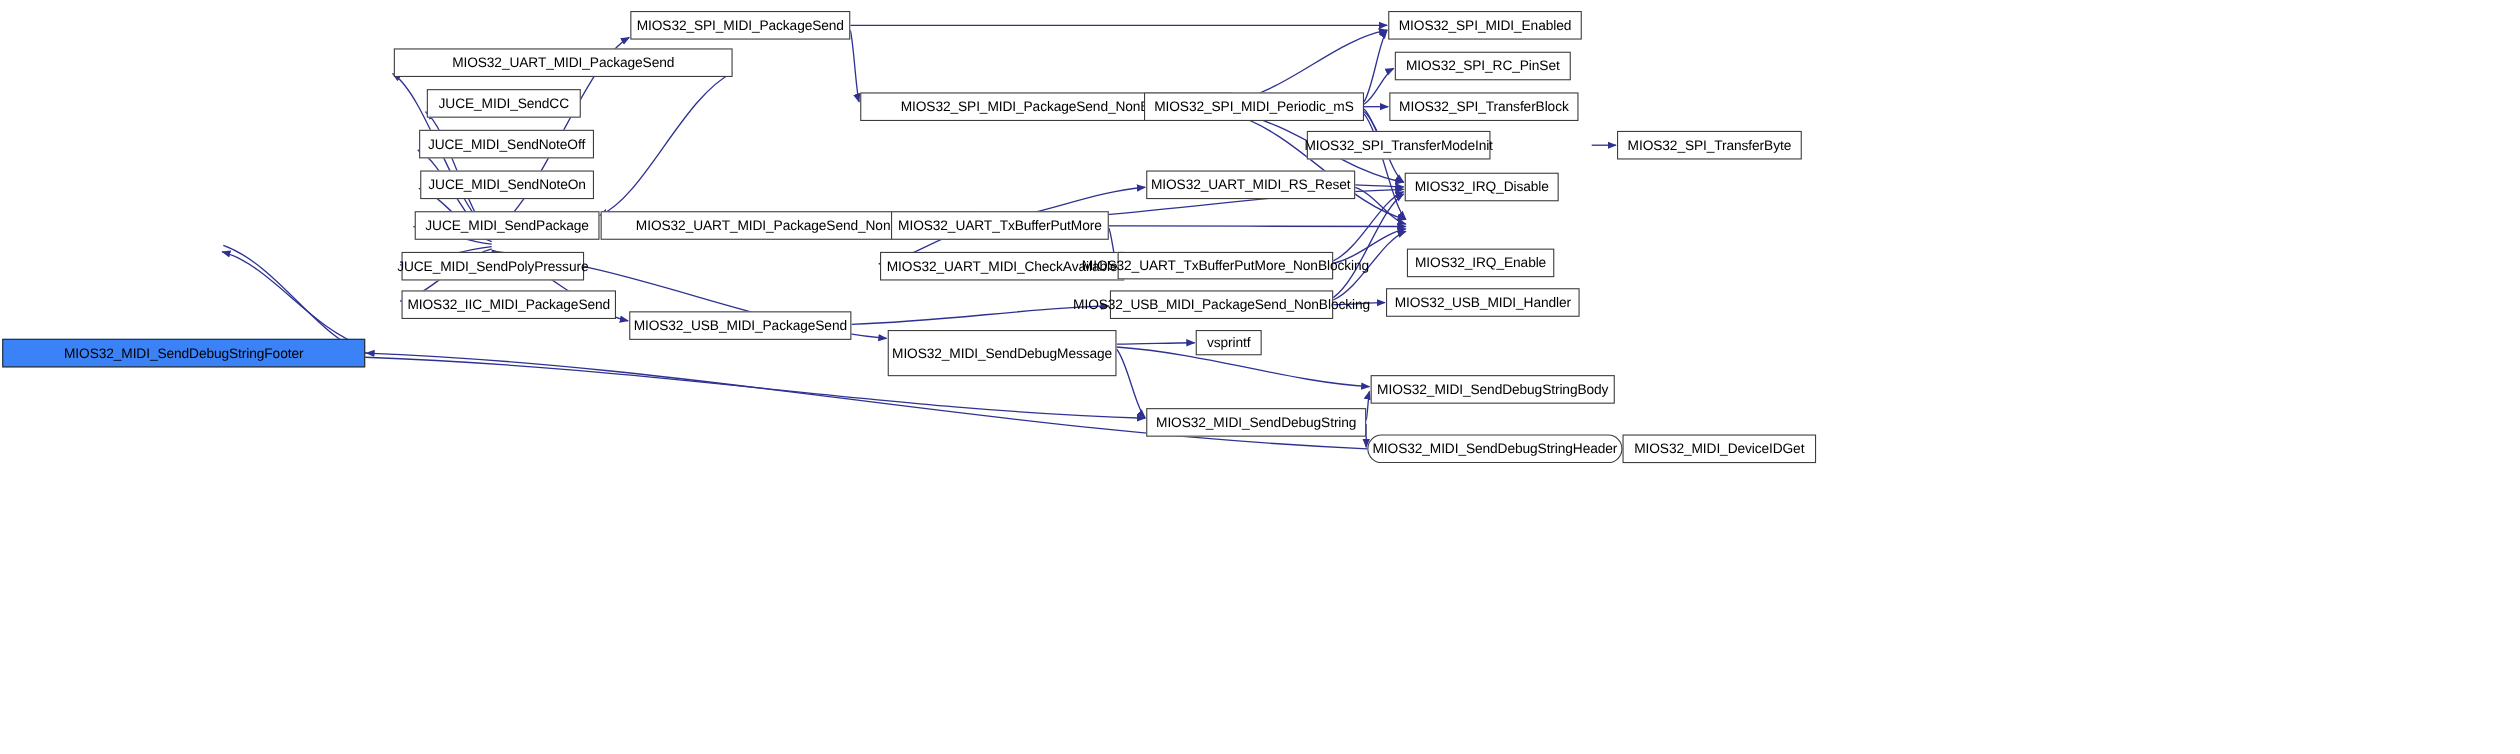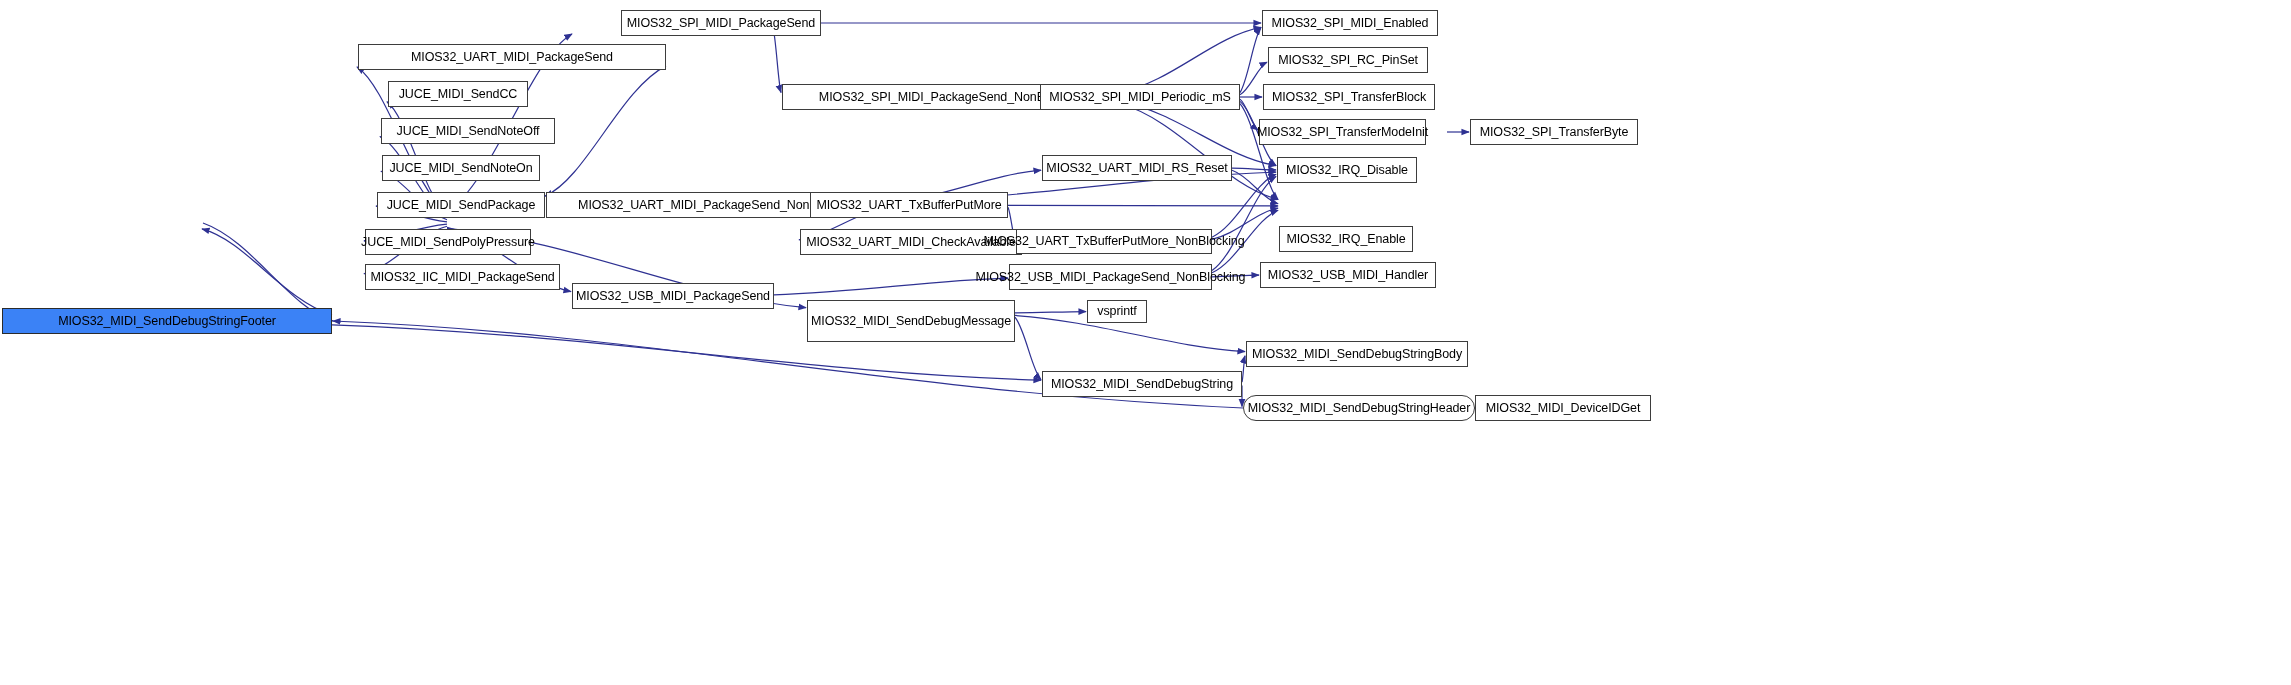--- a/index.html
+++ b/index.html
@@ -98,42 +98,42 @@
       <path d="M1447,132 C1455.36,132 1461.52,132 1469,132" fill="none" stroke="#2e3192" stroke-width="1.2" marker-end="url(#arrow)"></path>
       <path d="M1475,408 C1474.62,408 1474.34,408 1474,408" fill="none" stroke="#2e3192" stroke-width="1.2" marker-end="url(#arrow)"></path>
       <path d="M1015,315.46 C1102.4,321.95439999999996 1166.8,346.546528 1245,351.54" fill="none" stroke="#2e3192" stroke-width="1.2" marker-end="url(#arrow)"></path>
       <path d="M332,324.78 C601.4200000000001,334.75919999999996 799.94,372.54710400000005 1041,380.22" fill="none" stroke="#2e3192" stroke-width="1.2" marker-end="url(#arrow)"></path>
       <path d="M1243,408 C897.2,392.34000000000003 642.4,333.0408 333,321" fill="none" stroke="#2e3192" stroke-width="1.2" marker-end="url(#arrow)"></path>
       <path d="M203,223 C252.4,240.64000000000001 288.8,307.4368 333,321" fill="none" stroke="#2e3192" stroke-width="1.2" marker-end="url(#arrow)"></path>
     </svg>
 <div class="node root" style="left: 2px; top: 308px; width: 330px; height: 26px;">MIOS32_MIDI_SendDebugStringFooter</div>
     <div class="node" style="left: 358px; top: 44px; width: 308px; height: 26px;">MIOS32_UART_MIDI_PackageSend</div>
     <div class="node" style="left: 388px; top: 81px; width: 140px; height: 26px;">JUCE_MIDI_SendCC</div>
-    <div class="node" style="left: 381px; top: 118px; width: 174px; height: 26px;">JUCE_MIDI_SendNoteOff</div>
+    <div class="node" style="left: 381px; top: 118px; width: 159px; height: 26px;">JUCE_MIDI_SendNoteOff</div>
     <div class="node" style="left: 382px; top: 155px; width: 158px; height: 26px;">JUCE_MIDI_SendNoteOn</div>
     <div class="node" style="left: 377px; top: 192px; width: 168px; height: 26px;">JUCE_MIDI_SendPackage</div>
     <div class="node" style="left: 365px; top: 229px; width: 166px; height: 26px;">JUCE_MIDI_SendPolyPressure</div>
     <div class="node" style="left: 365px; top: 264px; width: 195px; height: 26px;">MIOS32_IIC_MIDI_PackageSend</div>
-    <div class="node" style="left: 573px; top: 10px; width: 200px; height: 26px; margin-left: 48px;">MIOS32_SPI_MIDI_PackageSend</div>
+    <div class="node" style="left: 573px; top: 10px; width: 200px; height: 26px;">MIOS32_SPI_MIDI_PackageSend</div>
     <div class="node" style="left: 546px; top: 192px; width: 342px; height: 26px;">MIOS32_UART_MIDI_PackageSend_NonBlocking</div>
     <div class="node" style="left: 572px; top: 283px; width: 202px; height: 26px;">MIOS32_USB_MIDI_PackageSend</div>
     <div class="node" style="left: 782px; top: 84px; width: 338px; height: 26px;">MIOS32_SPI_MIDI_PackageSend_NonBlocking</div>
     <div class="node" style="left: 810px; top: 192px; width: 198px; height: 26px;">MIOS32_UART_TxBufferPutMore</div>
     <div class="node" style="left: 800px; top: 229px; width: 222px; height: 26px;">MIOS32_UART_MIDI_CheckAvailable</div>
     <div class="node" style="left: 807px; top: 300px; width: 208px; height: 42px;">MIOS32_MIDI_SendDebugMessage</div>
     <div class="node" style="left: 1040px; top: 84px; width: 200px; height: 26px;">MIOS32_SPI_MIDI_Periodic_mS</div>
     <div class="node" style="left: 1042px; top: 155px; width: 190px; height: 26px;">MIOS32_UART_MIDI_RS_Reset</div>
     <div class="node" style="left: 1016px; top: 229px; width: 196px; height: 25px;">MIOS32_UART_TxBufferPutMore_NonBlocking</div>
     <div class="node" style="left: 1009px; top: 264px; width: 203px; height: 26px;">MIOS32_USB_MIDI_PackageSend_NonBlocking</div>
     <div class="node" style="left: 1087px; top: 300px; width: 60px; height: 23px;">vsprintf</div>
     <div class="node" style="left: 1042px; top: 371px; width: 200px; height: 26px;">MIOS32_MIDI_SendDebugString</div>
     <div class="node" style="left: 1262px; top: 10px; width: 176px; height: 26px;">MIOS32_SPI_MIDI_Enabled</div>
     <div class="node" style="left: 1268px; top: 47px; width: 160px; height: 26px;">MIOS32_SPI_RC_PinSet</div>
     <div class="node" style="left: 1263px; top: 84px; width: 172px; height: 26px;">MIOS32_SPI_TransferBlock</div>
-    <div class="node" style="left: 1259px; top: 119px; width: 167px; height: 26px;">MIOS32_SPI_TransferModeInit</div>
+    <div class="node" style="left: 1188px; top: 119px; width: 167px; height: 26px;">MIOS32_SPI_TransferModeInit</div>
     <div class="node" style="left: 1277px; top: 157px; width: 140px; height: 26px;">MIOS32_IRQ_Disable</div>
     <div class="node" style="left: 1279px; top: 193px; width: 134px; height: 26px; margin-top: 33px;">MIOS32_IRQ_Enable</div>
     <div class="node" style="left: 1260px; top: 262px; width: 176px; height: 26px;">MIOS32_USB_MIDI_Handler</div>
     <div class="node" style="left: 1246px; top: 341px; width: 222px; height: 26px;">MIOS32_MIDI_SendDebugStringBody</div>
     <div class="node" style="left: 1243px; top: 395px; width: 232px; height: 26px; border-radius: 13px;">MIOS32_MIDI_SendDebugStringHeader</div>
     <div class="node" style="left: 1470px; top: 119px; width: 168px; height: 26px;">MIOS32_SPI_TransferByte</div>
     <div class="node" style="left: 1475px; top: 395px; width: 176px; height: 26px;">MIOS32_MIDI_DeviceIDGet</div>
   </div>
 
 </body></html>

